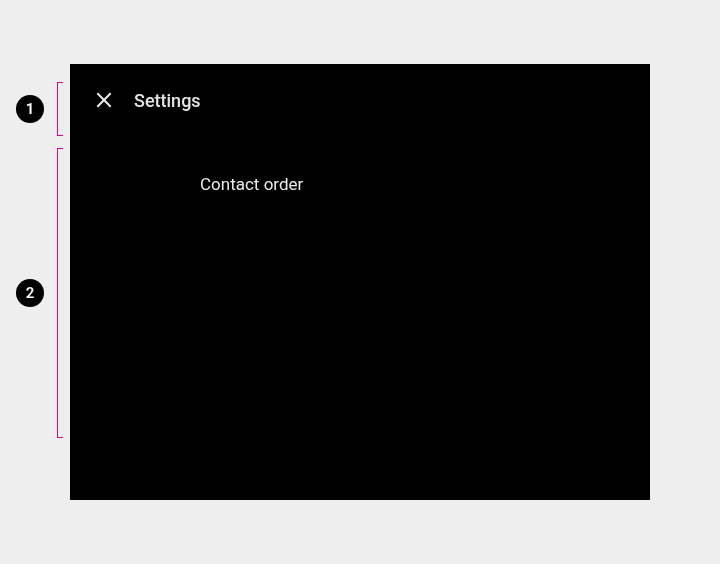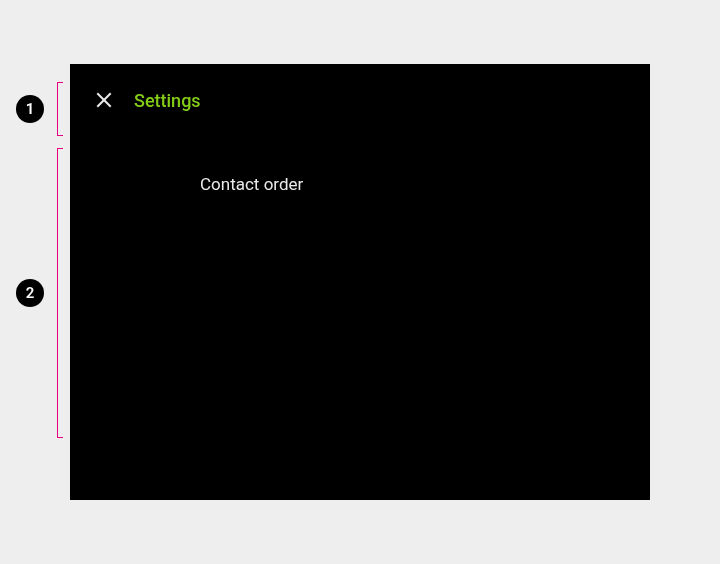--- a/index.html
+++ b/index.html
@@ -56,21 +56,21 @@
       display: flex;
       align-items: center;
       justify-content: center;
       cursor: pointer;
     }
     .close-btn svg { display: block; }
     .header-title {
       margin-left: 16px;
       font-size: 18px;
       font-weight: 500;
-      color: #84cc16;
+      color: #e5e5e5;
     }
     .menu-list {
       position: absolute;
       left: 130px;
       top: 92px;
       right: 20px;
     }
     .menu-item {
       height: 56px;
       display: flex;

